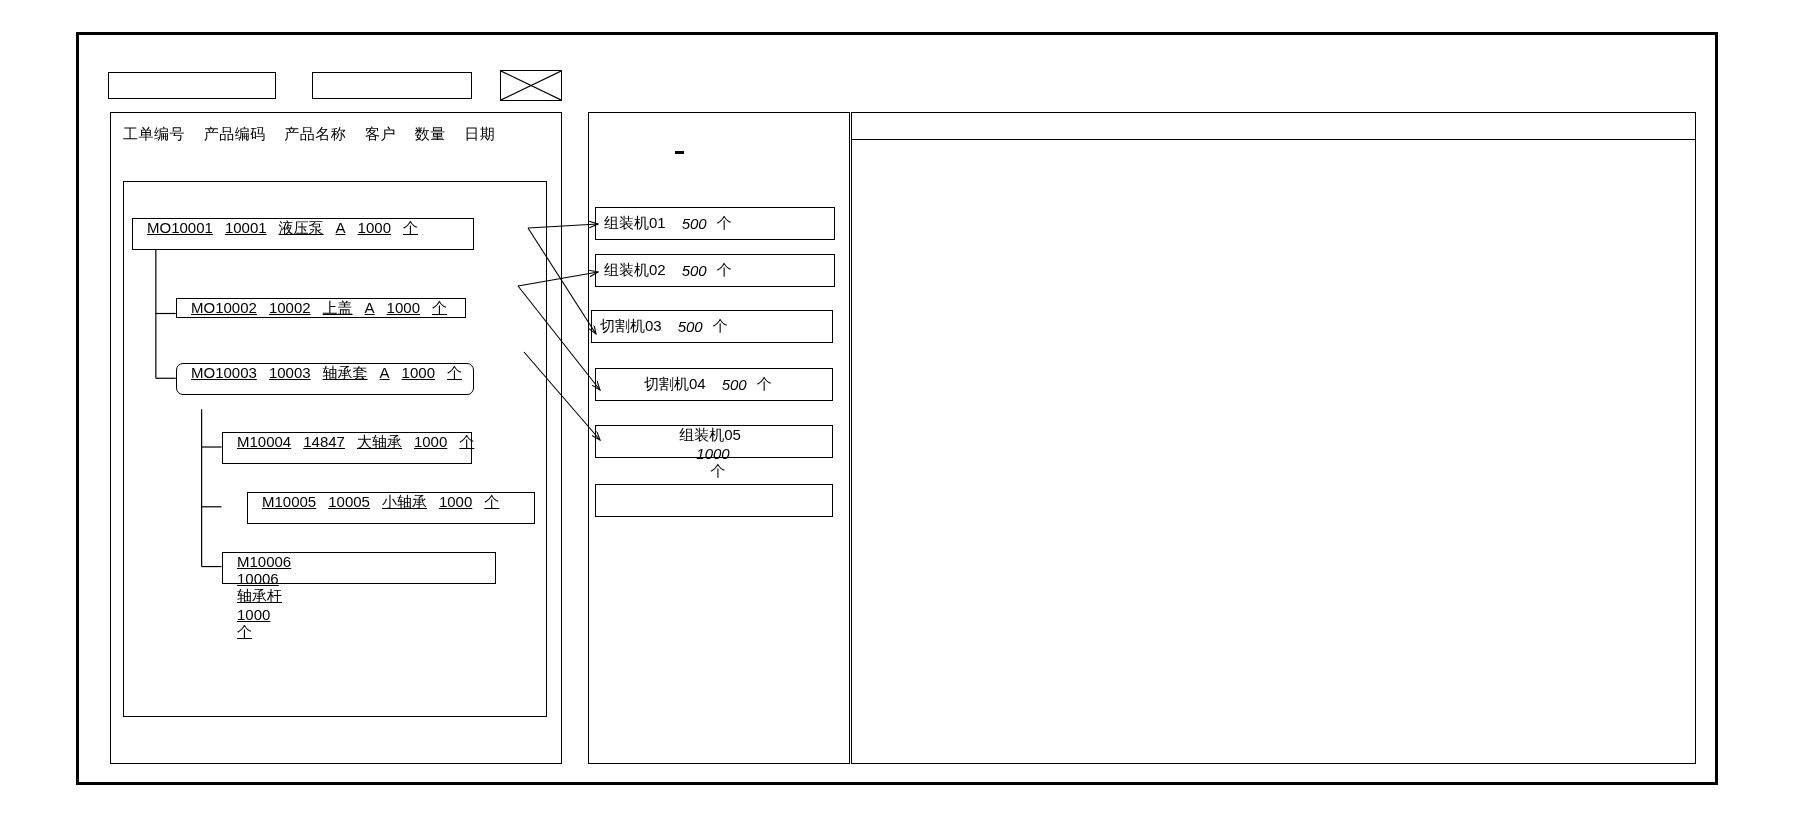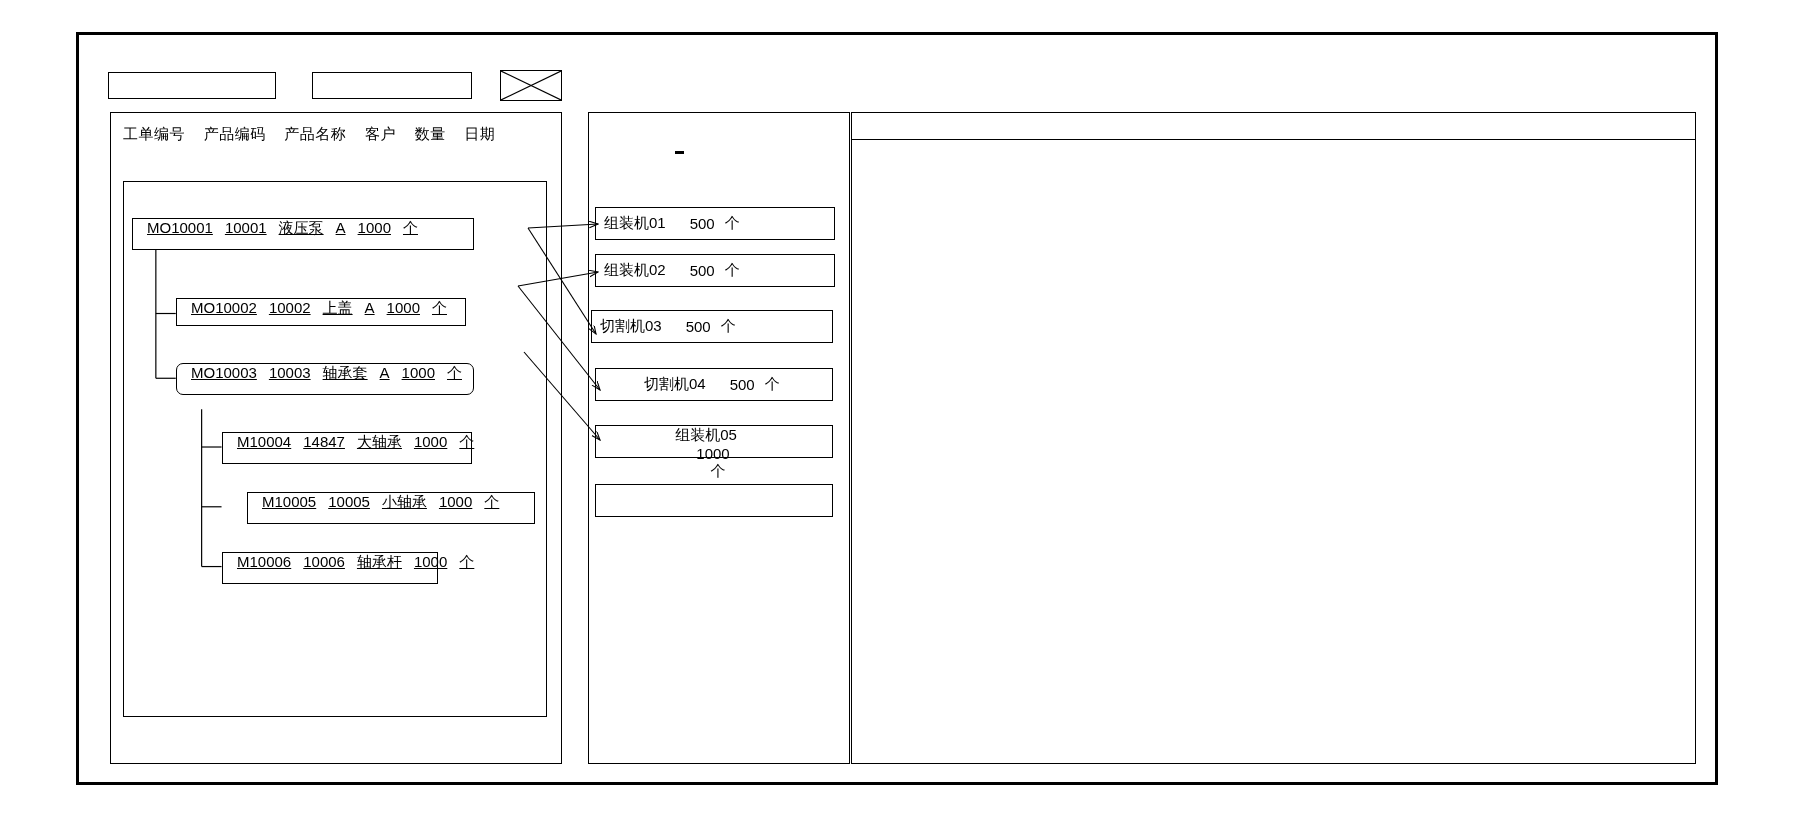--- a/index.html
+++ b/index.html
@@ -105,22 +105,22 @@
     position: absolute;
     border: 1px solid #000000;
     box-sizing: border-box;
     background: #ffffff;
     display: flex;
     align-items: center;
     font-size: 15px;
     white-space: nowrap;
     padding-left: 8px;
   }
-  .card .cname { margin-right: 24px; }
-  .card .cqty  { margin-right: 10px; }
+  .card .cname { margin-right: 16px; }
+  .card .cqty  { margin-right: 10px; font-style: italic; }
 
   .tick-mark {
     position: absolute;
     left: 86px;
     top: 38px;
     width: 9px;
     height: 3px;
     background: #000000;
   }
 
@@ -187,21 +187,21 @@
 
       <div class="node" style="left:8px; top:36px; width:342px; height:32px;">
         <span class="cell">MO10001</span>
         <span class="cell">10001</span>
         <span class="cell">液压泵</span>
         <span class="cell">A</span>
         <span class="cell">1000</span>
         <span class="cell">个</span>
       </div>
 
-      <div class="node" style="left:52px; top:116px; width:290px; height:28px;">
+      <div class="node" style="left:52px; top:116px; width:290px; height:20px;">
         <span class="cell">MO10002</span>
         <span class="cell">10002</span>
         <span class="cell">上盖</span>
         <span class="cell">A</span>
         <span class="cell">1000</span>
         <span class="cell">个</span>
       </div>
 
       <div class="node" style="left:52px; top:181px; width:298px; height:32px;border-radius:7px;">
         <span class="cell">MO10003</span>
@@ -221,21 +221,21 @@
       </div>
 
       <div class="node" style="left:98px; top:310px; width:288px; height:32px;margin-left:25px;">
         <span class="cell">M10005</span>
         <span class="cell">10005</span>
         <span class="cell">小轴承</span>
         <span class="cell">1000</span>
         <span class="cell">个</span>
       </div>
 
-      <div class="node" style="left:98px; top:370px; width:216px; height:32px;">
+      <div class="node" style="left:98px; top:370px; width:274px; height:32px;flex-direction:column;">
         <span class="cell">M10006</span>
         <span class="cell">10006</span>
         <span class="cell">轴承杆</span>
         <span class="cell">1000</span>
         <span class="cell">个</span>
       </div>
 
     </div>
   </div>
 

